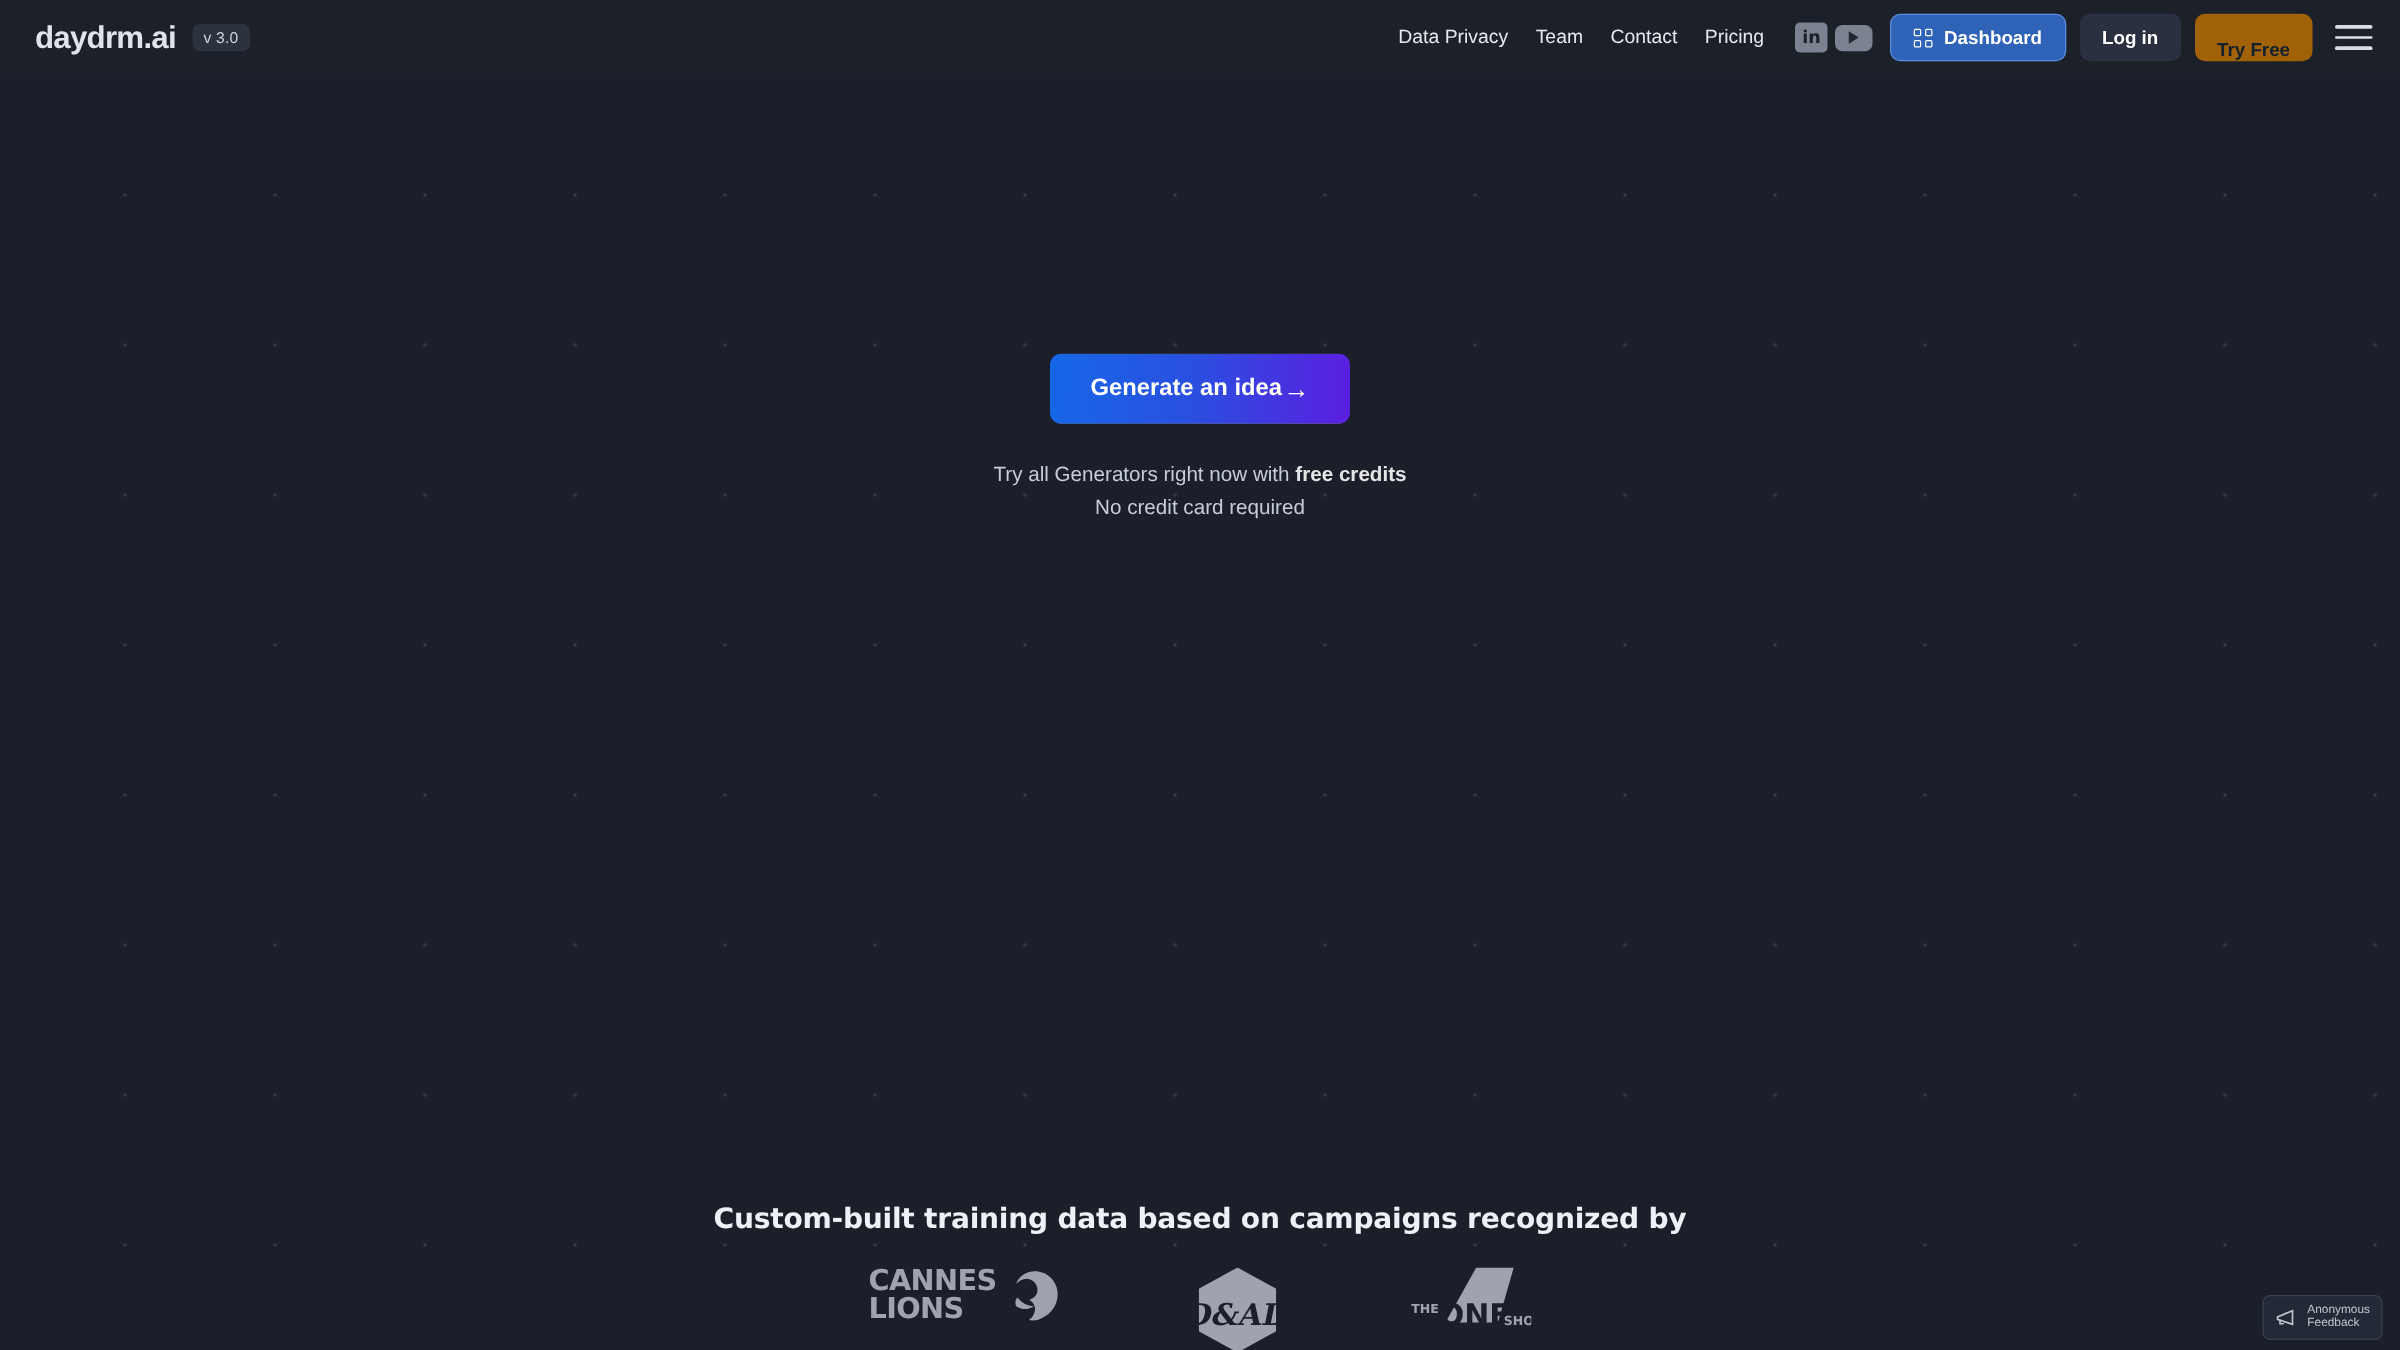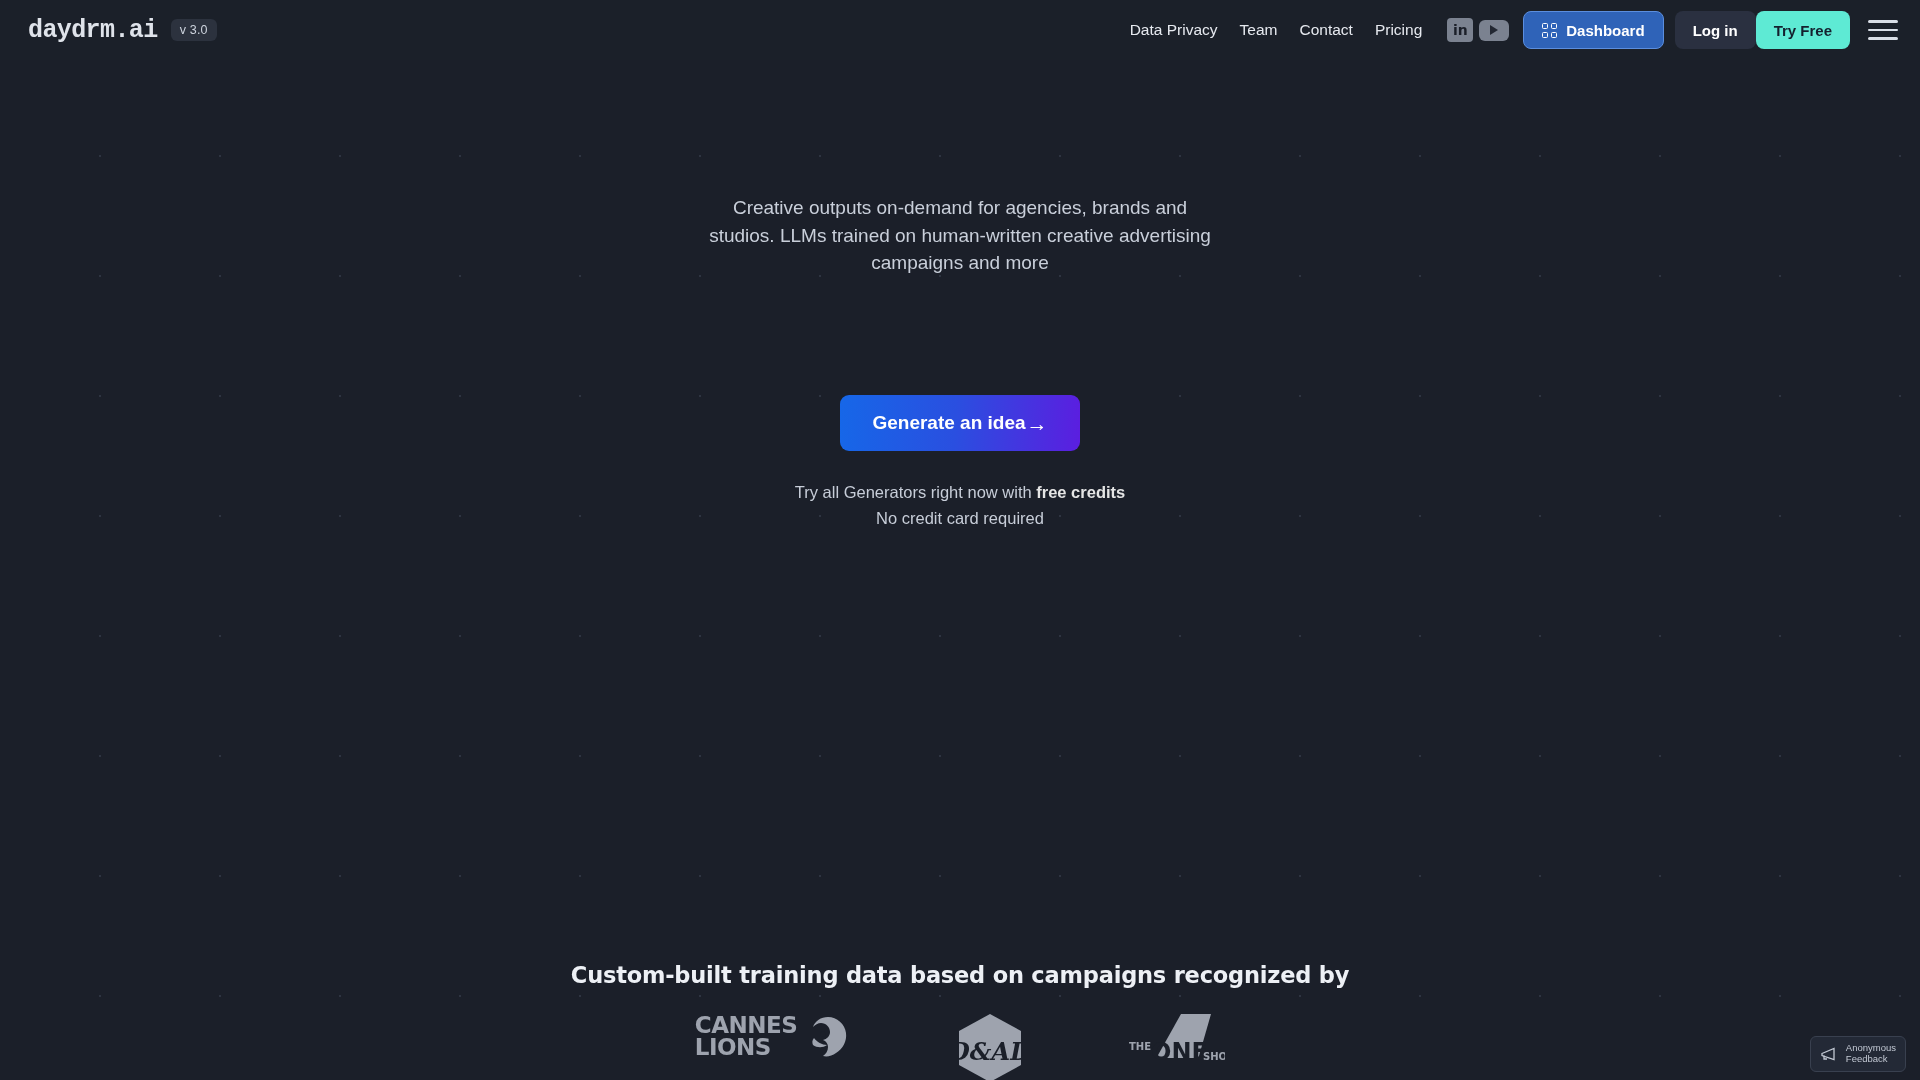--- a/index.html
+++ b/index.html
@@ -28,21 +28,21 @@
   
   .header{
     position:relative; z-index:5;
     height:60px; width:100%;
     background:#1b2029;
     display:flex; align-items:center;
     padding:0 22px 0 28px;
   }
   .brand{ display:flex; align-items:center; gap:13px; }
   .logo{
-    font-family:Liberation Mono, monospace;
+    font-family:Liberation Sans, sans-serif;
     font-size:25px; font-weight:700; letter-spacing:-0.6px;
     color:#dfe3ea;
   }
   .verbadge{
     background:#2c323e; color:#cdd3dd;
     font-size:12.5px; font-weight:400;
     padding:4px 9px; border-radius:6px;
     letter-spacing:.2px;
   }
 
@@ -86,22 +86,23 @@
   .btn-dash .grid{
     display:grid; grid-template-columns:6px 6px; grid-template-rows:6px 6px;
     gap:3px;
   }
   .btn-dash .grid i{ display:block; border:1.6px solid #ffffff; border-radius:1.5px; }
   .btn-login{
     background:#2a3040; color:#ffffff; padding:0 18px; margin-left:11px;
     font-weight:700;
   }
   .btn-try{
-    background:#5eead4; color:#14202e; padding:0 18px; 
+    background:#a16207; color:#14202e; padding:0 18px; margin-left:11px;
     font-weight:700;
+    align-items:flex-end;
   }
   .burger{
     margin-left:18px; width:30px; height:24px;
     display:flex; flex-direction:column; justify-content:space-between;
     cursor:pointer; padding:2px 0;
   }
   .burger i{ display:block; height:2.6px; background:#d9dee6; border-radius:2px; }
 
   
   .hero{
@@ -229,21 +230,20 @@
       <div class="burger">
           <i></i>
           <i></i>
           <i></i>
         </div>
     </div>
   </div>
 
   <div class="hero">
 
-    <p class="sub">Creative outputs on-demand for agencies, brands and studios. LLMs trained on human-written creative advertising campaigns and more</p>
 
     <div class="cta-wrap">
       <button class="cta">
         <span>Generate an idea</span>
         <span class="arrow">→</span>
       </button>
     </div>
 
     <div class="credits">
       <span>Try all Generators right now with </span><b>free credits</b><br>

